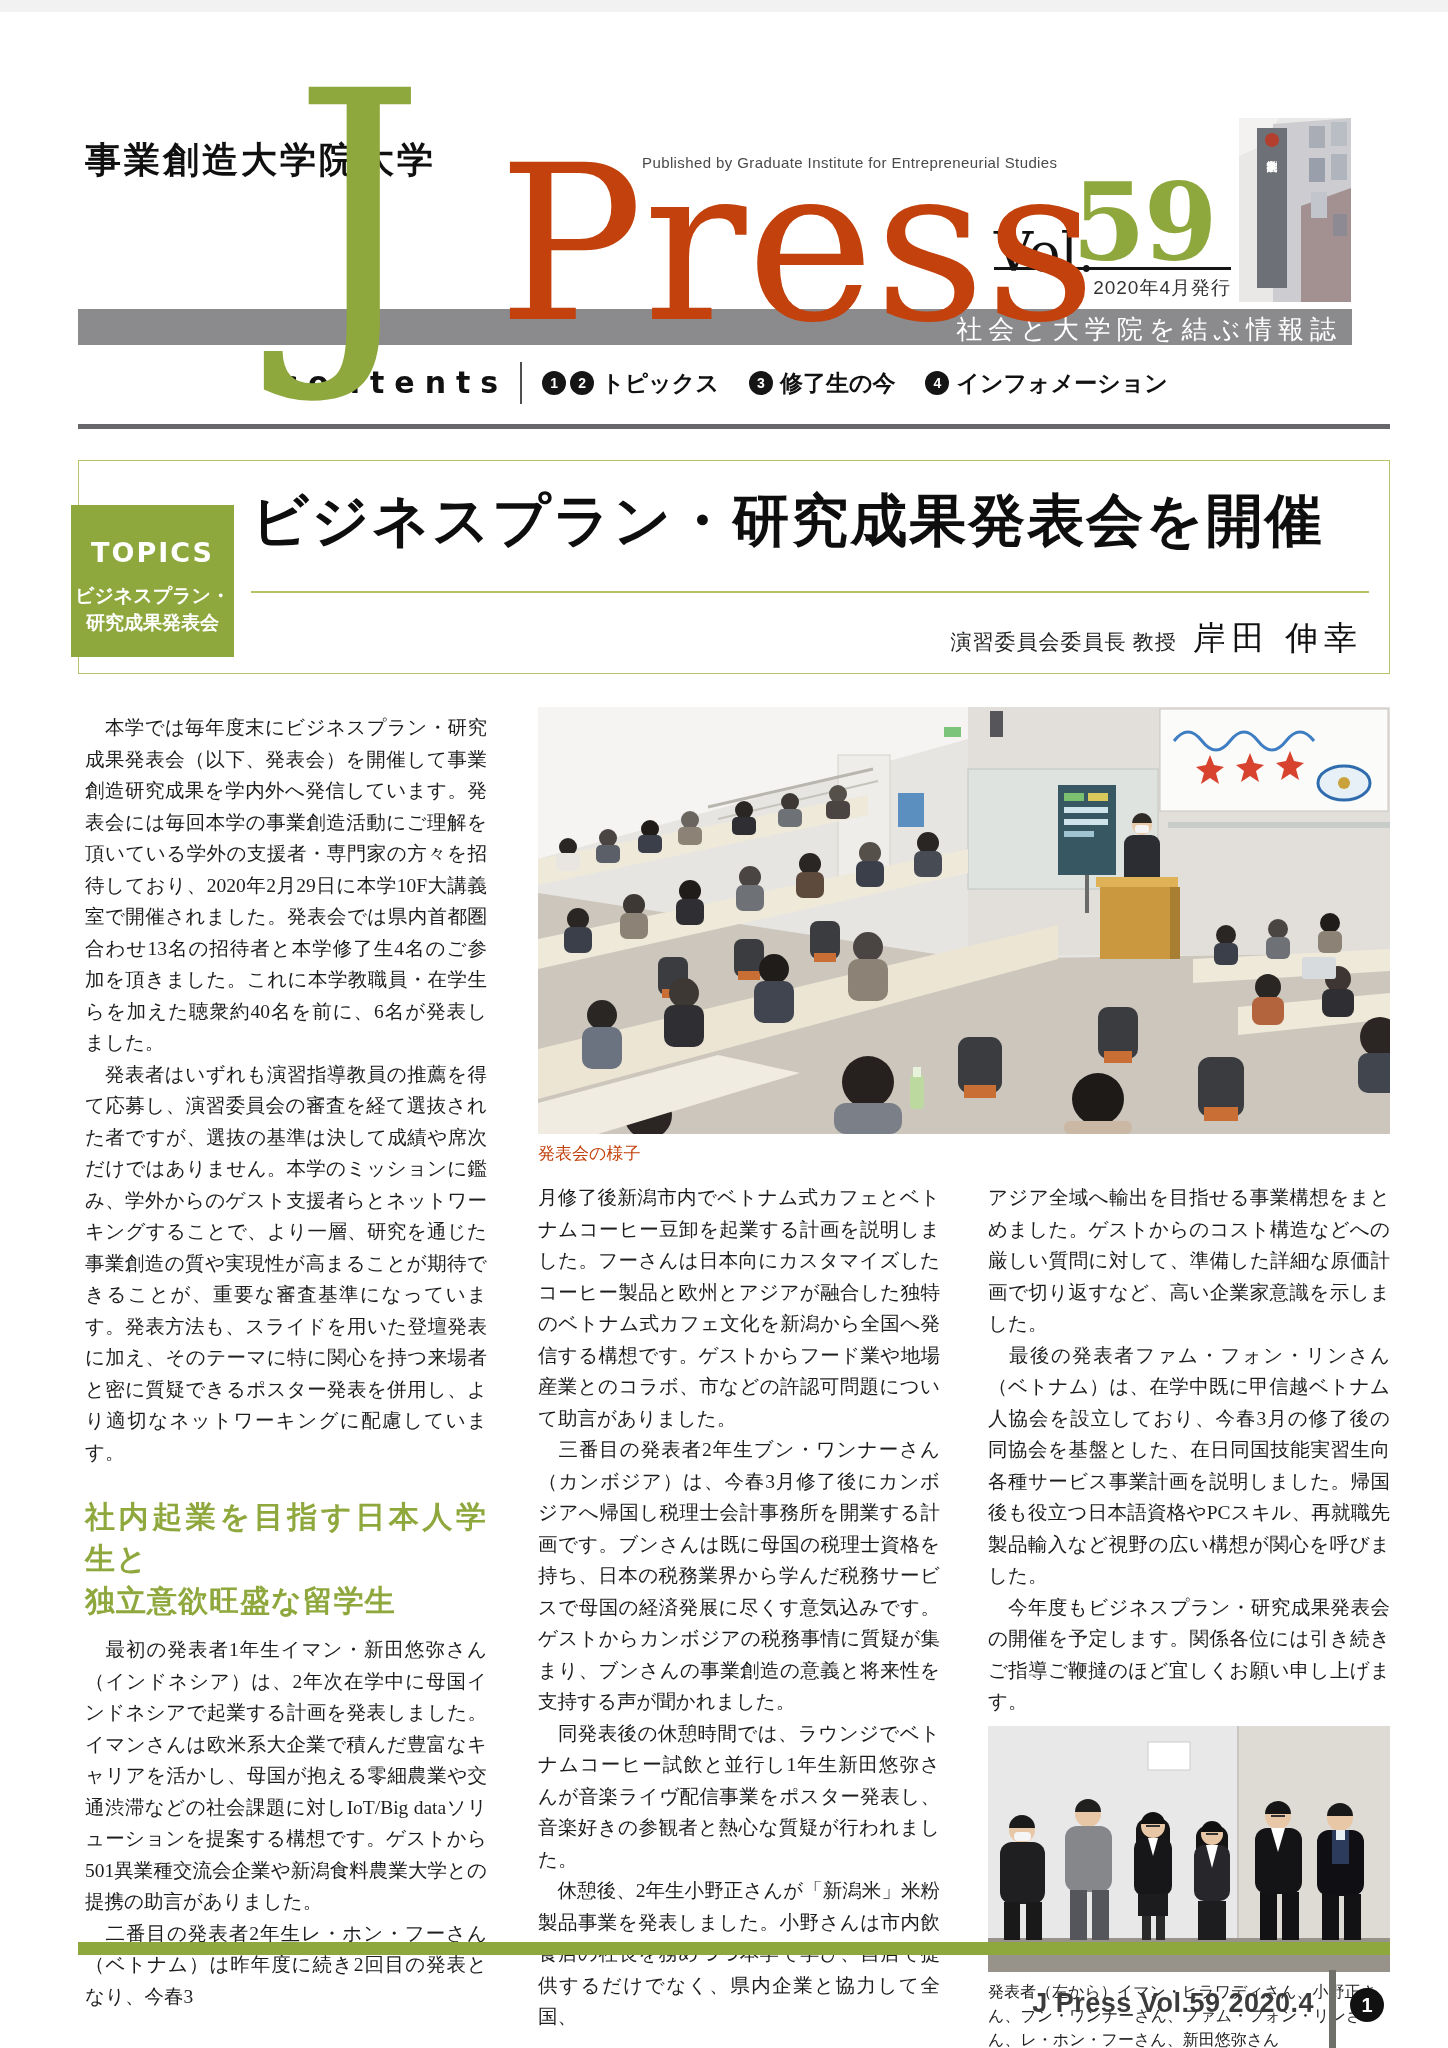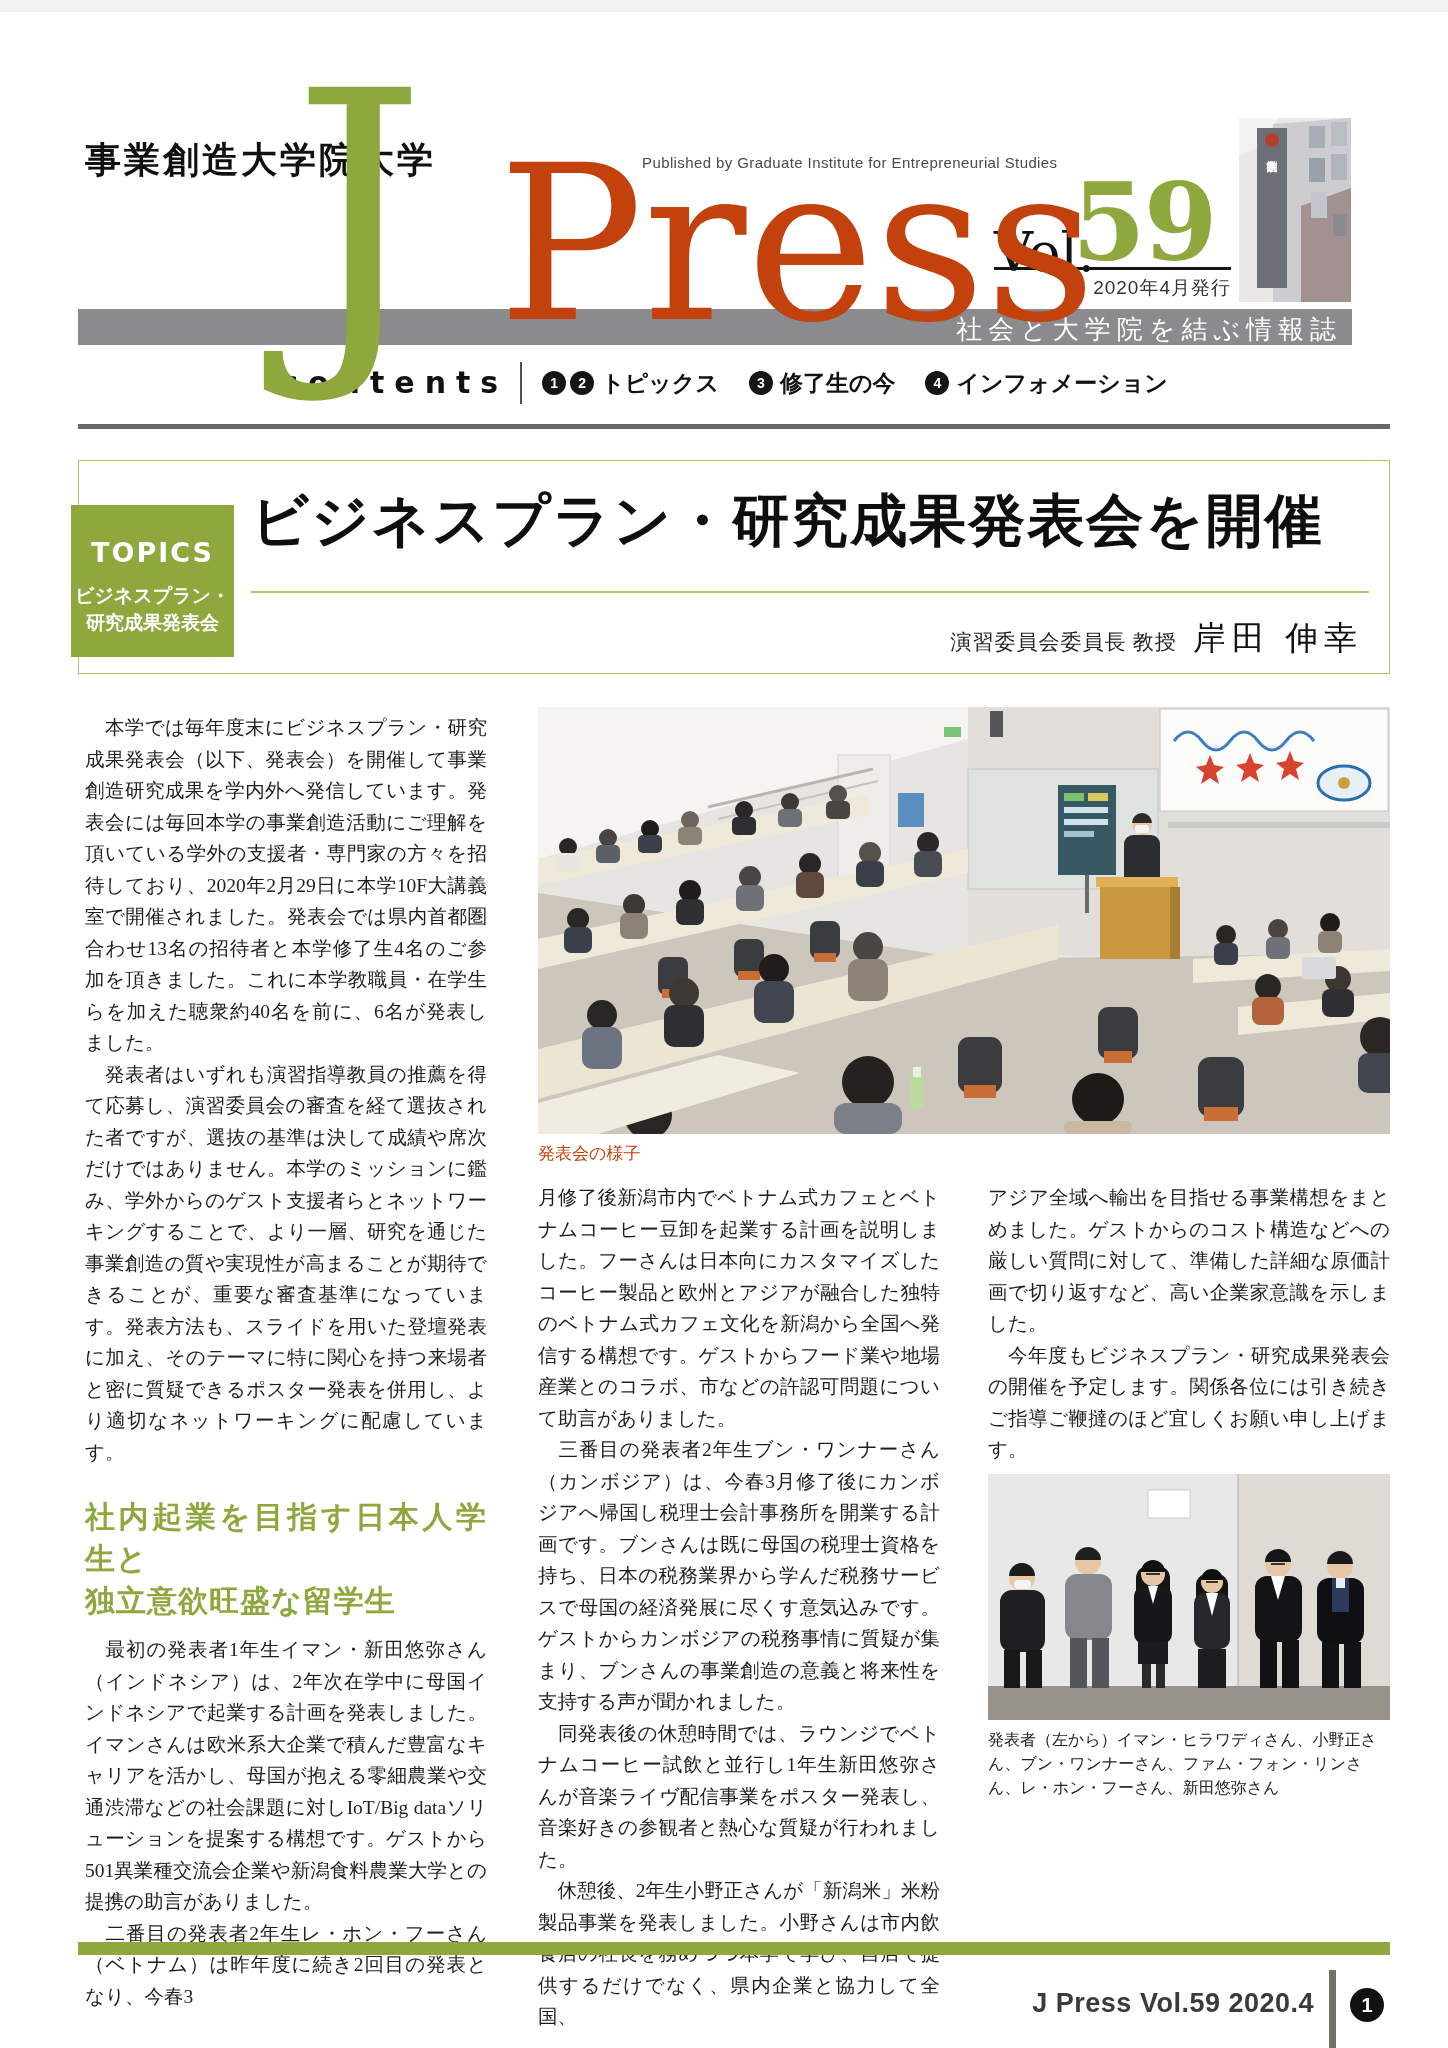--- a/index.html
+++ b/index.html
@@ -312,20 +312,21 @@
 
   <div class="col col2">
     <p>月修了後新潟市内でベトナム式カフェとベトナムコーヒー豆卸を起業する計画を説明しました。フーさんは日本向にカスタマイズしたコーヒー製品と欧州とアジアが融合した独特のベトナム式カフェ文化を新潟から全国へ発信する構想です。ゲストからフード業や地場産業とのコラボ、市などの許認可問題について助言がありました。</p>
     <p>　三番目の発表者2年生ブン・ワンナーさん（カンボジア）は、今春3月修了後にカンボジアへ帰国し税理士会計事務所を開業する計画です。ブンさんは既に母国の税理士資格を持ち、日本の税務業界から学んだ税務サービスで母国の経済発展に尽くす意気込みです。ゲストからカンボジアの税務事情に質疑が集まり、ブンさんの事業創造の意義と将来性を支持する声が聞かれました。</p>
     <p>　同発表後の休憩時間では、ラウンジでベトナムコーヒー試飲と並行し1年生新田悠弥さんが音楽ライヴ配信事業をポスター発表し、音楽好きの参観者と熱心な質疑が行われました。</p>
     <p>　休憩後、2年生小野正さんが「新潟米」米粉製品事業を発表しました。小野さんは市内飲食店の社長を務めつつ本学で学び、自店で提供するだけでなく、県内企業と協力して全国、</p>
   </div>
 
   <div class="col col3">
     <p>アジア全域へ輸出を目指せる事業構想をまとめました。ゲストからのコスト構造などへの厳しい質問に対して、準備した詳細な原価計画で切り返すなど、高い企業家意識を示しました。</p>
+    <p>　最後の発表者ファム・フォン・リンさん（ベトナム）は、在学中既に甲信越ベトナム人協会を設立しており、今春3月の修了後の同協会を基盤とした、在日同国技能実習生向各種サービス事業計画を説明しました。帰国後も役立つ日本語資格やPCスキル、再就職先製品輸入など視野の広い構想が関心を呼びました。</p>
     <p>　今年度もビジネスプラン・研究成果発表会の開催を予定します。関係各位には引き続きご指導ご鞭撻のほど宜しくお願い申し上げます。</p>
 
     <figure class="photo-group">
       <svg viewBox="0 0 402 246" width="402" height="246">
         <rect width="402" height="246" fill="#e8e8e9"></rect>
         <rect x="250" width="152" height="246" fill="#dedbd5"></rect>
         <line x1="250" y1="0" x2="250" y2="246" stroke="#c9c7c2" stroke-width="2"></line>
         <rect x="160" y="16" width="42" height="28" fill="#ffffff" stroke="#cccccc"></rect>
         <rect y="212" width="402" height="34" fill="#97928a"></rect>
 

